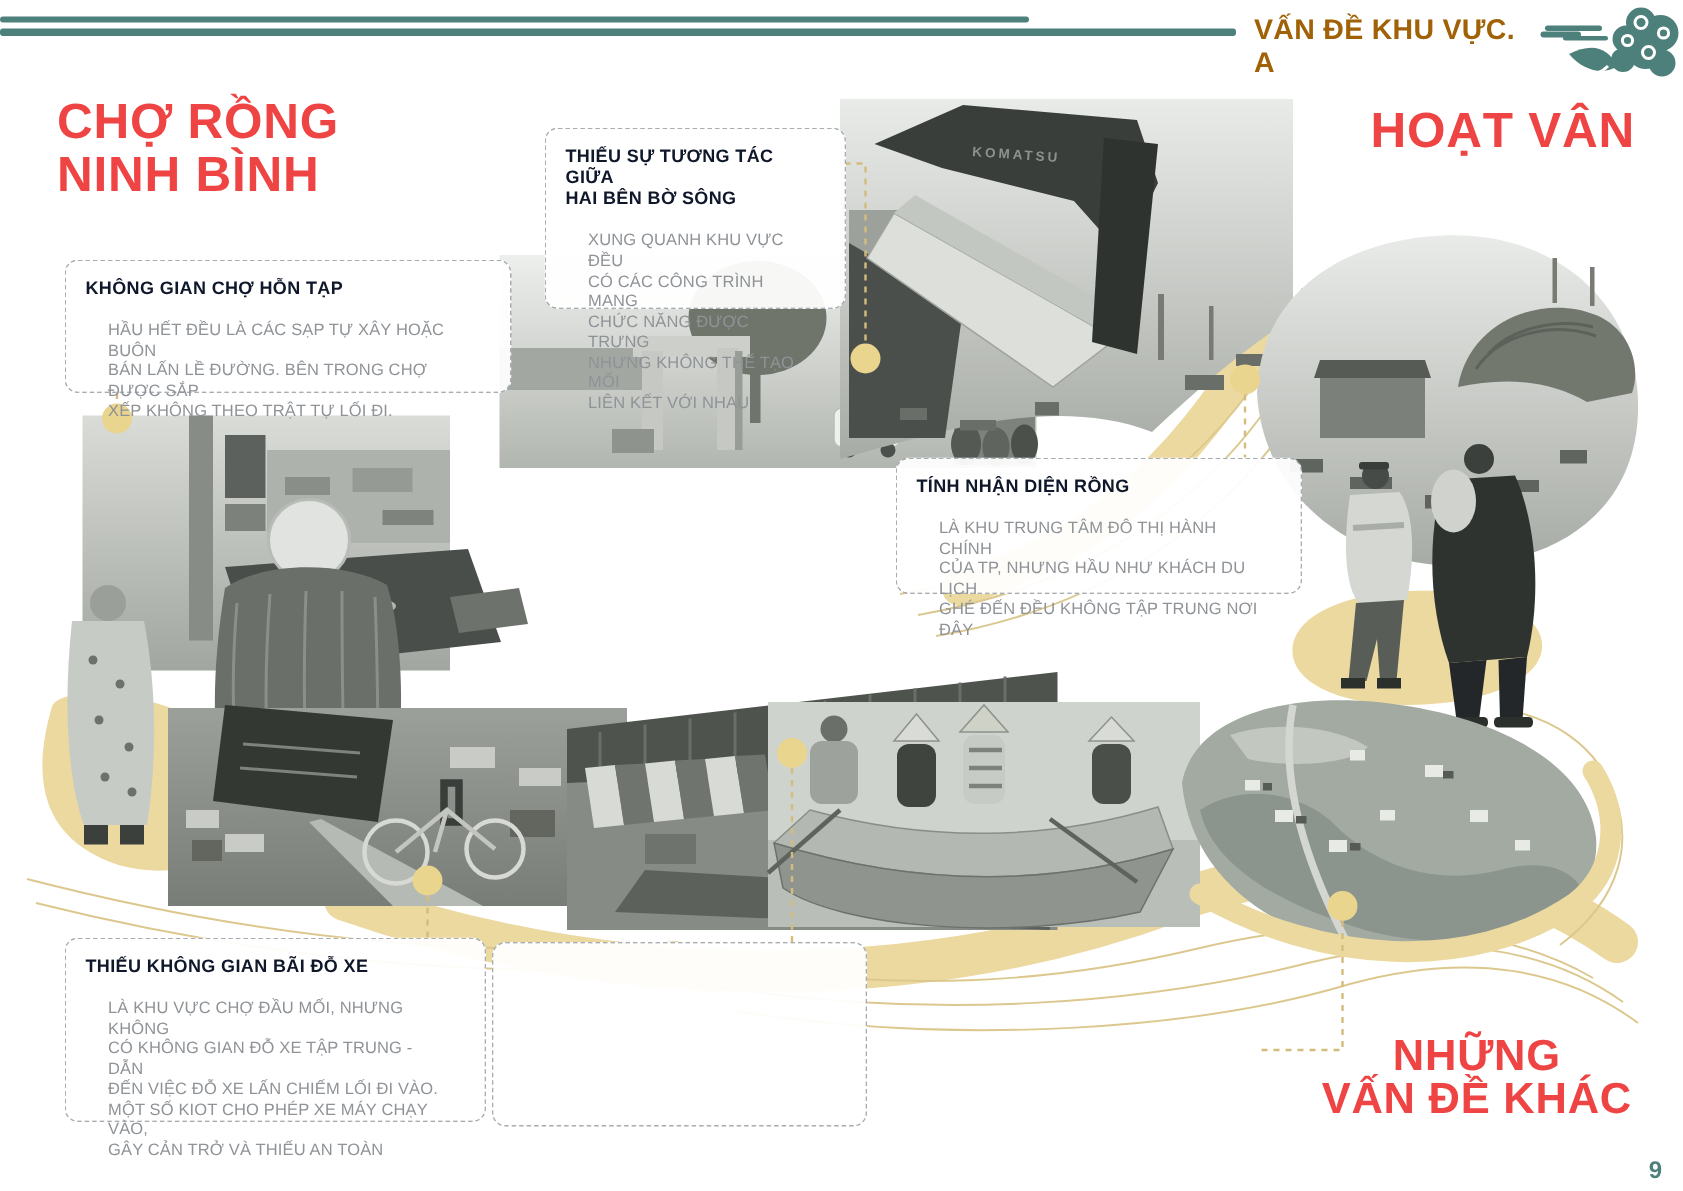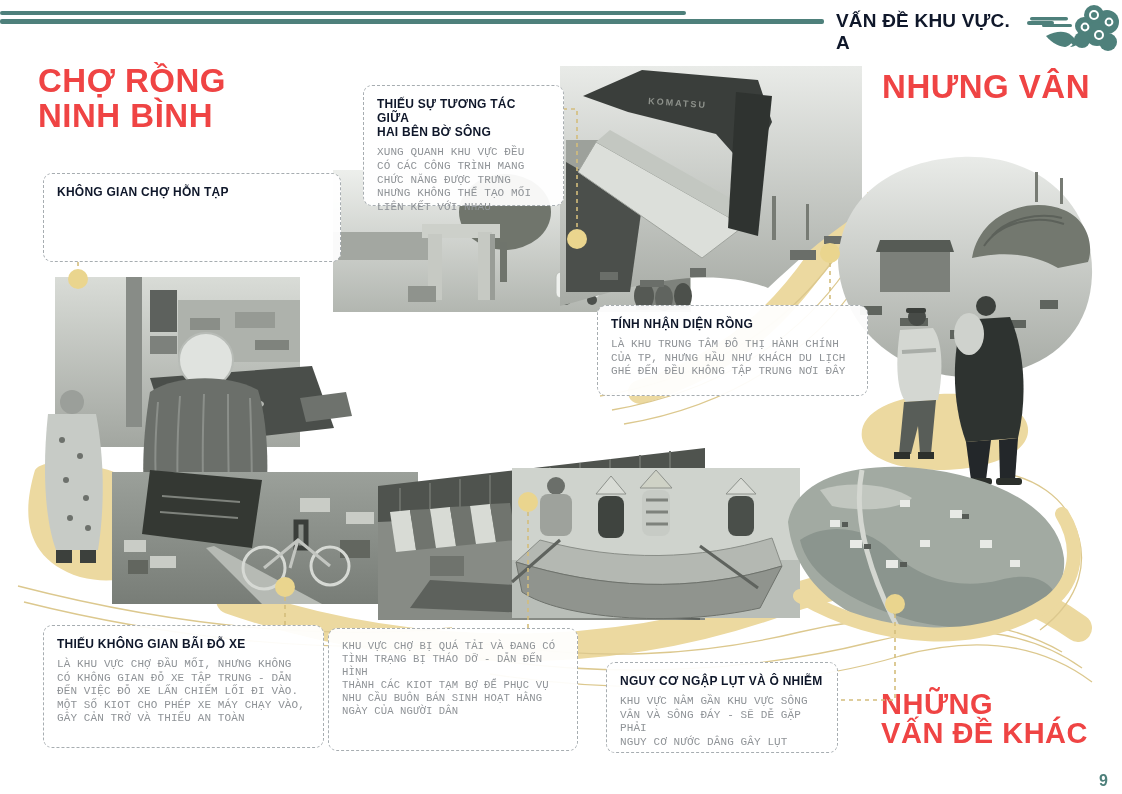--- a/index.html
+++ b/index.html
@@ -4,34 +4,34 @@
 <style>
   html,body{margin:0;padding:0;background:#fff;}
   #board{position:relative;width:1122px;height:794px;background:#ffffff;overflow:hidden;
          font-family:"Liberation Sans",sans-serif;}
   .pre{white-space:pre-line;}
   
   .rule{position:absolute;left:0;background:#4e807b;border-radius:2px;}
   .rule1{top:11px;width:686px;height:4px;}
   .rule2{top:19px;width:824px;height:5px;}
   .rule3{top:21px;left:1027px;width:27px;height:3.5px;}
-  .header-label{position:absolute;left:836px;top:10px;width:190px;color:#0f172a;
+  .header-label{position:absolute;left:836px;top:10px;width:190px;color:#a16207;
         font-weight:bold;font-size:19px;letter-spacing:.2px;}
   
   .big-title{position:absolute;color:#ef4444;font-weight:bold;line-height:1.06;letter-spacing:.5px;}
   .t-market{left:38px;top:64px;font-size:33px;}
   .t-river{right:32px;top:70px;font-size:33px;text-align:right;}
-  .t-other{right:34px;top:690px;font-size:29px;text-align:left;line-height:1.0;}
+  .t-other{right:34px;top:690px;font-size:29px;text-align:center;line-height:1.0;}
   .page-num{position:absolute;right:14px;bottom:4px;color:#4e807b;font-weight:bold;font-size:16px;}
   
   .callout{position:absolute;border:1.5px dashed #a7adb1;border-radius:9px;
            background:rgba(255,255,255,.94);padding:11px 12px 8px 13px;box-sizing:border-box;z-index:5;}
   .callout h3{margin:0 0 7px 0;font-size:12px;line-height:1.18;color:#0f172a;
               letter-spacing:.25px;font-weight:bold;}
-  .callout p{margin:0;font-size:11px;line-height:1.23;color:#8f9397;letter-spacing:.1px;font-family:Liberation Mono, monospace;}
+  .callout p{margin:15px;font-size:11px;line-height:1.23;color:#8f9397;letter-spacing:.1px;}
   .callout.small p{font-size:10.6px;}
   .b1{left:43px;top:173px;width:298px;height:89px;}
   .b2{left:363px;top:85px;width:201px;height:121px;}
   .b3{left:597px;top:305px;width:271px;height:91px;}
   .b4{left:43px;top:625px;width:281px;height:123px;}
   .b5{left:328px;top:628px;width:250px;height:123px;}
   .b6{left:606px;top:662px;width:232px;height:91px;}
   svg{position:absolute;left:0;top:0;z-index:1;}
   .cloud{z-index:3;}
 </style>
@@ -323,27 +323,30 @@
       <circle cx="66" cy="15" r="4"></circle>
         <circle cx="57" cy="27" r="3.4"></circle>
       <circle cx="71" cy="35" r="4"></circle>
         <circle cx="81" cy="22" r="3.4"></circle>
       <path d="M 44,44 C 40,48 36,50 30,48"></path>
     </g>
   </svg>
 
   <div class="big-title t-market pre">CHỢ RỒNG
 NINH BÌNH</div>
-  <div class="big-title t-river">NHƯNG VÂN</div>
+  <div class="big-title t-river">HOẠT VÂN</div>
   <div class="big-title t-other pre">NHỮNG
 VẤN ĐỀ KHÁC</div>
   <div class="page-num">9</div>
 
   <div class="callout b1">
     <h3 class="pre">KHÔNG GIAN CHỢ HỖN TẠP</h3>
+    <p class="pre">HẦU HẾT ĐỀU LÀ CÁC SẠP TỰ XÂY HOẶC BUÔN
+BÁN LẤN LỀ ĐƯỜNG. BÊN TRONG CHỢ ĐƯỢC SẮP
+XẾP KHÔNG THEO TRẬT TỰ LỐI ĐI.</p>
   </div>
   <div class="callout b2">
     <h3 class="pre">THIẾU SỰ TƯƠNG TÁC GIỮA
 HAI BÊN BỜ SÔNG</h3>
     <p class="pre">XUNG QUANH KHU VỰC ĐỀU
 CÓ CÁC CÔNG TRÌNH MANG
 CHỨC NĂNG ĐƯỢC TRƯNG
 NHƯNG KHÔNG THỂ TẠO MỐI
 LIÊN KẾT VỚI NHAU</p>
   </div>
@@ -355,26 +358,15 @@
   </div>
   <div class="callout b4">
     <h3 class="pre">THIẾU KHÔNG GIAN BÃI ĐỖ XE</h3>
     <p class="pre">LÀ KHU VỰC CHỢ ĐẦU MỐI, NHƯNG KHÔNG
 CÓ KHÔNG GIAN ĐỖ XE TẬP TRUNG - DẪN
 ĐẾN VIỆC ĐỖ XE LẤN CHIẾM LỐI ĐI VÀO.
 MỘT SỐ KIOT CHO PHÉP XE MÁY CHẠY VÀO,
 GÂY CẢN TRỞ VÀ THIẾU AN TOÀN</p>
   </div>
   <div class="callout b5 small">
-    <p class="pre">KHU VỰC CHỢ BỊ QUÁ TẢI VÀ ĐANG CÓ
-TÌNH TRẠNG BỊ THÁO DỠ - DẪN ĐẾN HÌNH
-THÀNH CÁC KIOT TẠM BỢ ĐỂ PHỤC VỤ
-NHU CẦU BUÔN BÁN SINH HOẠT HẰNG
-NGÀY CỦA NGƯỜI DÂN</p>
-  </div>
-  <div class="callout b6">
-    <h3 class="pre">NGUY CƠ NGẬP LỤT VÀ Ô NHIỄM</h3>
-    <p class="pre">KHU VỰC NẰM GẦN KHU VỰC SÔNG
-VÂN VÀ SÔNG ĐÁY - SẼ DỄ GẶP PHẢI
-NGUY CƠ NƯỚC DÂNG GÂY LỤT</p>
   </div>
 
 </div>
 
 </body></html>

